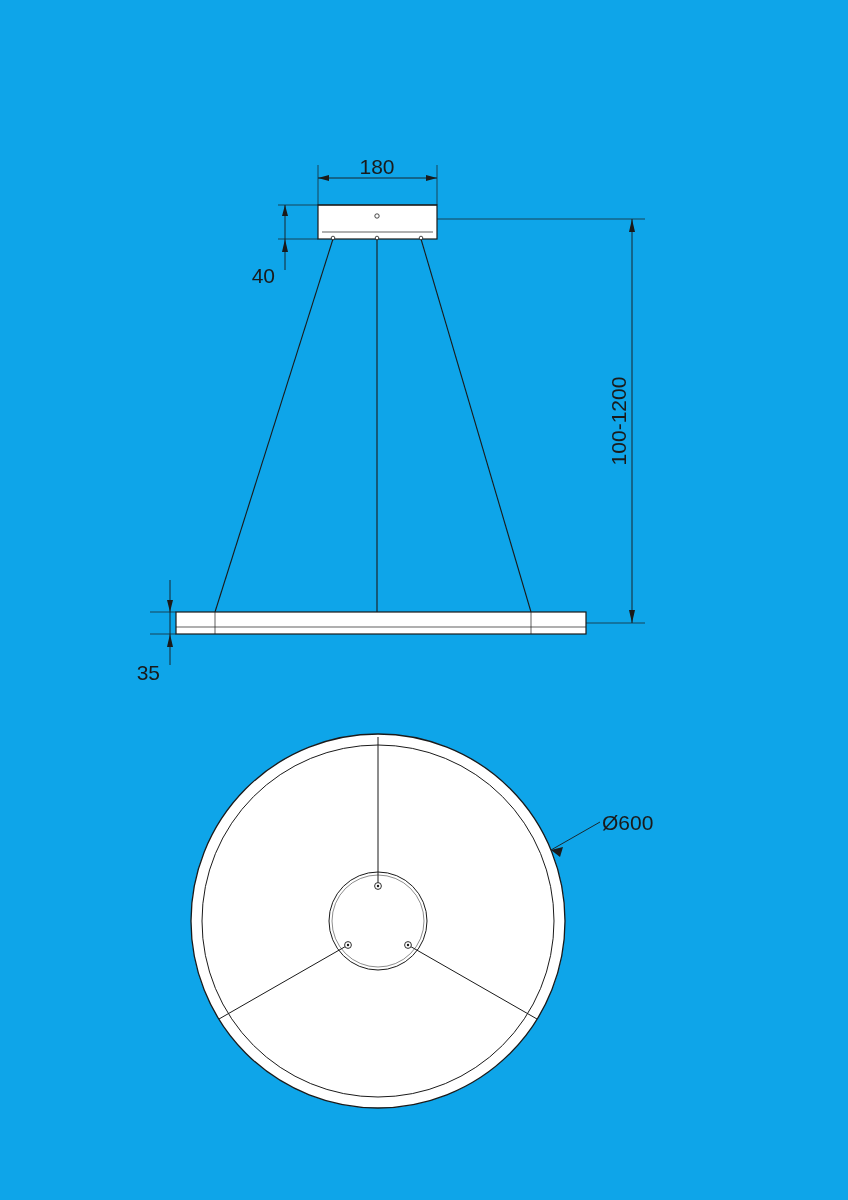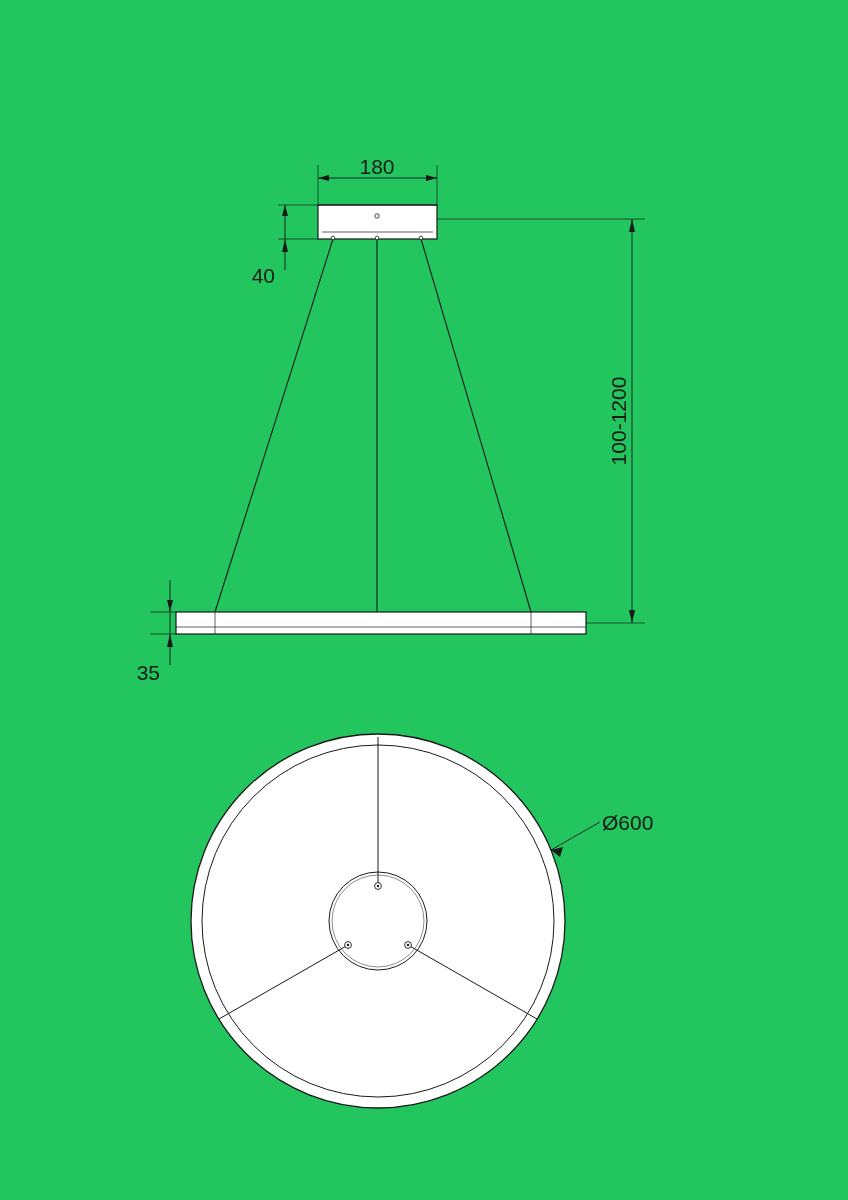--- a/index.html
+++ b/index.html
@@ -11,21 +11,21 @@
     width: 848px;
     height: 1200px;
     font-family: "Liberation Sans", sans-serif;
     color: #000000;
     overflow: hidden;
   }
   #sheet {
     position: relative;
     width: 848px;
     height: 1200px;
-    background: #22c55e;
+    background: #0ea5e9;
   }
   svg.drawing {
     position: absolute;
     left: 0;
     top: 0;
     width: 848px;
     height: 1200px;
   }
   .dimtext {
     font-family: "Liberation Sans", sans-serif;

